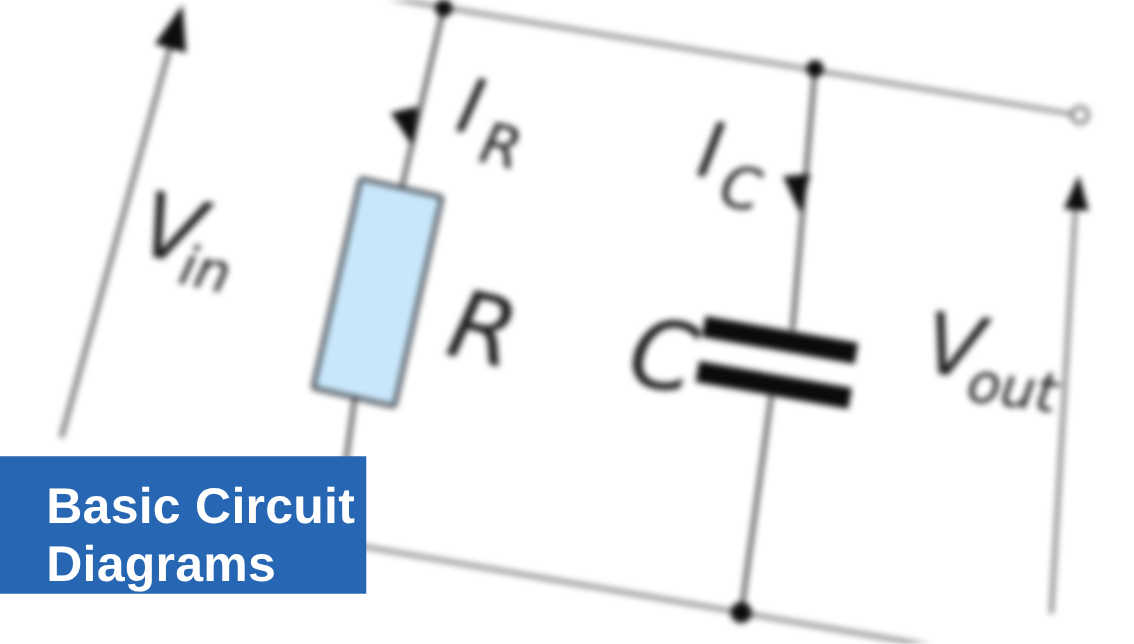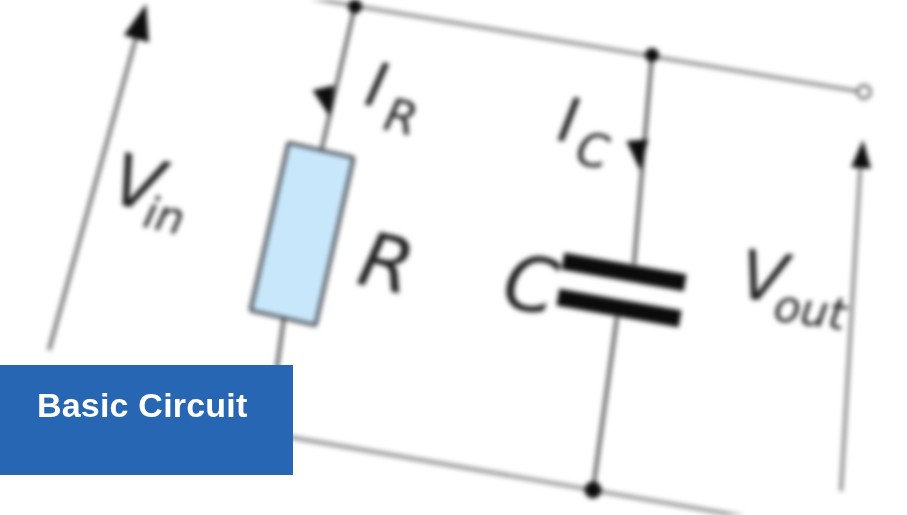--- a/index.html
+++ b/index.html
@@ -19,21 +19,21 @@
   }
   .banner{
     position:absolute;
     left:0;top:365px;
     width:293px;height:110px;
     background:var(--banner-blue,#2766b3);
     color:#ffffff;
     box-sizing:border-box;
     padding:17px 0 0 37px;
     font-weight:bold;
-    font-size:34px;
+    font-size:40px;
     line-height:47px;
     letter-spacing:0.2px;
   }
 </style>
 </head>
 <body>
 
 <div class="stage">
   <svg class="circuit" width="907" height="515" viewBox="0 0 907 515">
 
@@ -89,13 +89,14 @@
     <circle cx="355" cy="6.5" r="7" fill="#0d0d0d"></circle>
     <circle cx="652" cy="55" r="7" fill="#0d0d0d"></circle>
     <circle cx="593" cy="490" r="8.5" fill="#0d0d0d"></circle>
 
     <circle cx="864" cy="92" r="6.5" fill="#ffffff" stroke="#6e6e6e" stroke-width="2.8"></circle>
   </svg>
 </div>
 
 <div class="banner">
   <div>Basic Circuit</div>
+  <div>Diagrams</div>
 </div>
 
 </body></html>

